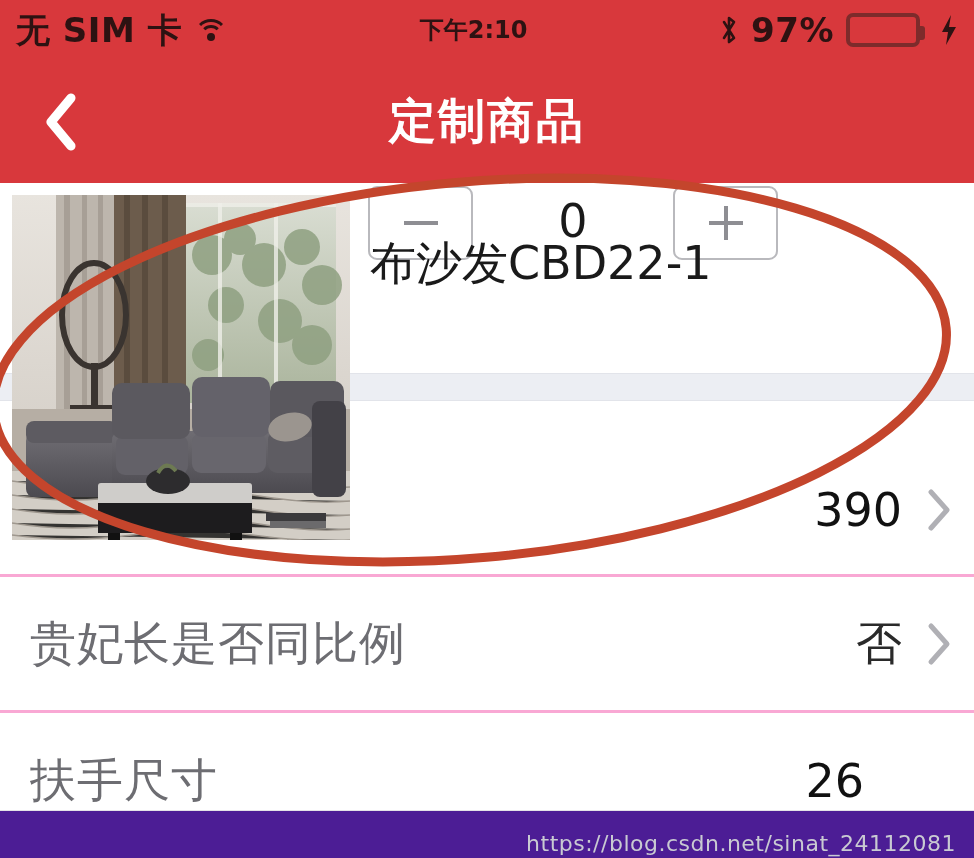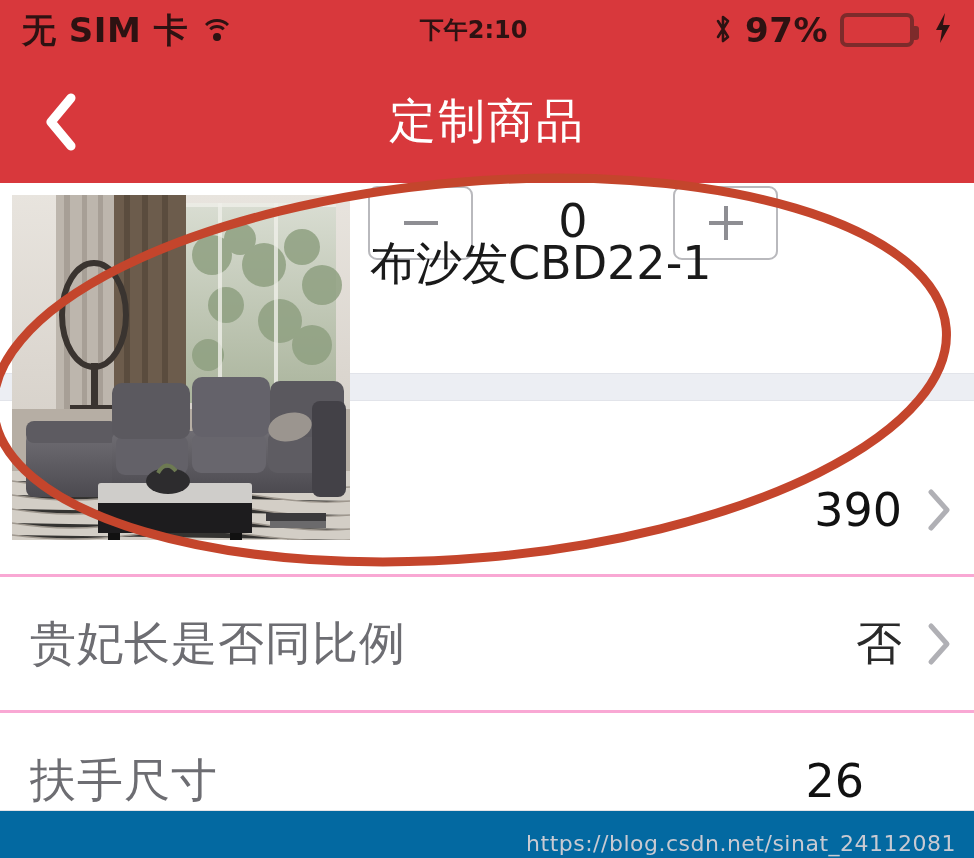--- a/index.html
+++ b/index.html
@@ -16,26 +16,26 @@
     overflow:hidden;
     background:#f7f7f9;
   }
 
   
   .statusbar {
     position:absolute; top:0; left:0;
     width:974px; height:60px;
     background:#d8383c;
     display:flex; align-items:center;
-    padding:0 22px;
+    padding:0 16px;
     color:#2b1414;
   }
   .sb-left  { display:flex; align-items:center; gap:12px; flex:0 0 auto; }
   .sb-mid   { flex:1 1 auto; display:flex; justify-content:center; align-items:center; }
-  .sb-right { display:flex; gap:12px; flex:0 0 auto; }
+  .sb-right { display:flex; align-items:center; gap:12px; flex:0 0 auto; }
   .sb-text {
     font-size:34px; font-weight:700; line-height:1;
     color:#2d1212; letter-spacing:0.5px;
   }
   .sb-time { font-size:24px; font-weight:700; color:#2d1212; letter-spacing:0px; }
   .wifi-icon { width:34px; height:26px; position:relative; display:inline-block; }
   .wifi-icon i {
     position:absolute; left:50%; transform:translateX(-50%);
     border:3.5px solid #2d1212; border-bottom-color:transparent;
     border-left-color:transparent; border-right-color:transparent;
@@ -70,21 +70,21 @@
     width:120px; height:100%;
     display:flex; align-items:center; justify-content:center;
     cursor:pointer;
   }
   .chev-back {
     width:34px; height:60px;
   }
   .nav-title {
     position:absolute; left:0; right:0;
     text-align:center;
-    font-size:47px; font-weight:400; color:#ffffff;
+    font-size:47px; font-weight:700; color:#ffffff;
     letter-spacing:2px;
   }
 
   
   .content {
     position:absolute; top:183px; left:0;
     width:974px; height:675px;
     background:#ffffff;
     overflow:hidden;
   }
@@ -171,21 +171,21 @@
   .overlay-text {
     position:absolute; left:18px; top:120px;
     font-size:50px; color:#303030; z-index:2;
     white-space:nowrap;
   }
 
   
   .bottom-area {
     position:absolute; left:0; top:627px;
     width:974px; height:48px;
-    background:#0369a1;
+    background:#4c1d95;
     border-top:1px solid #e3e3e7;
   }
   .watermark {
     position:absolute; right:18px; top:20px;
     font-size:22px; color:#c9cad2;
     letter-spacing:0.5px;
     white-space:nowrap;
   }
 
   

